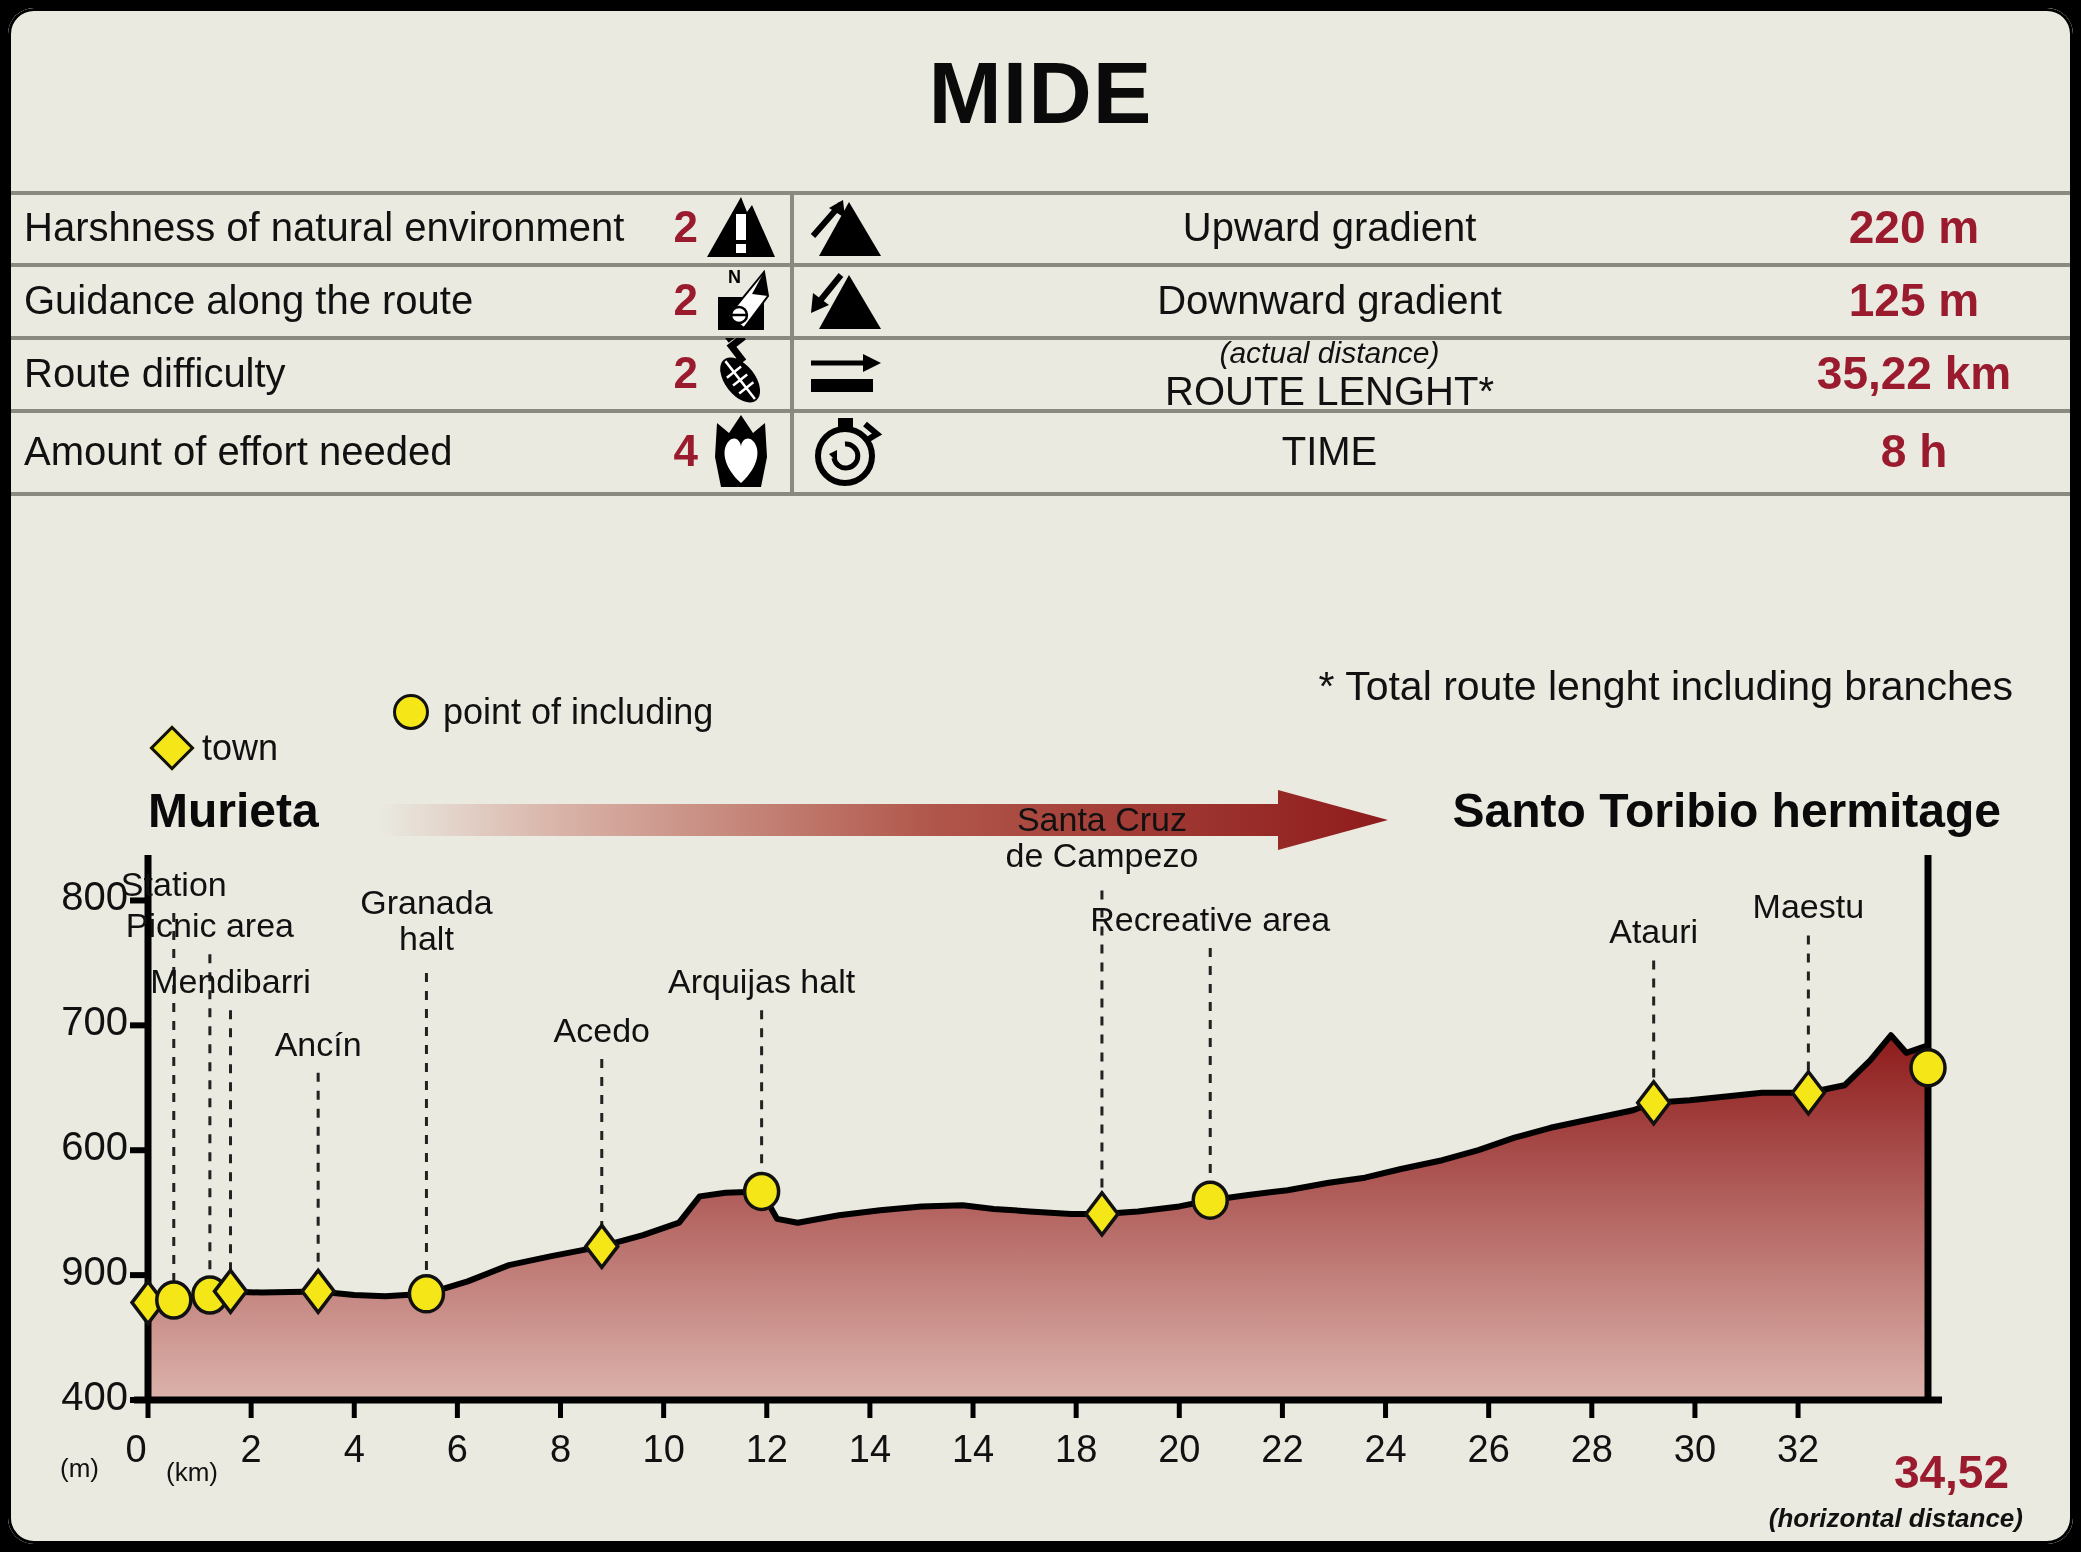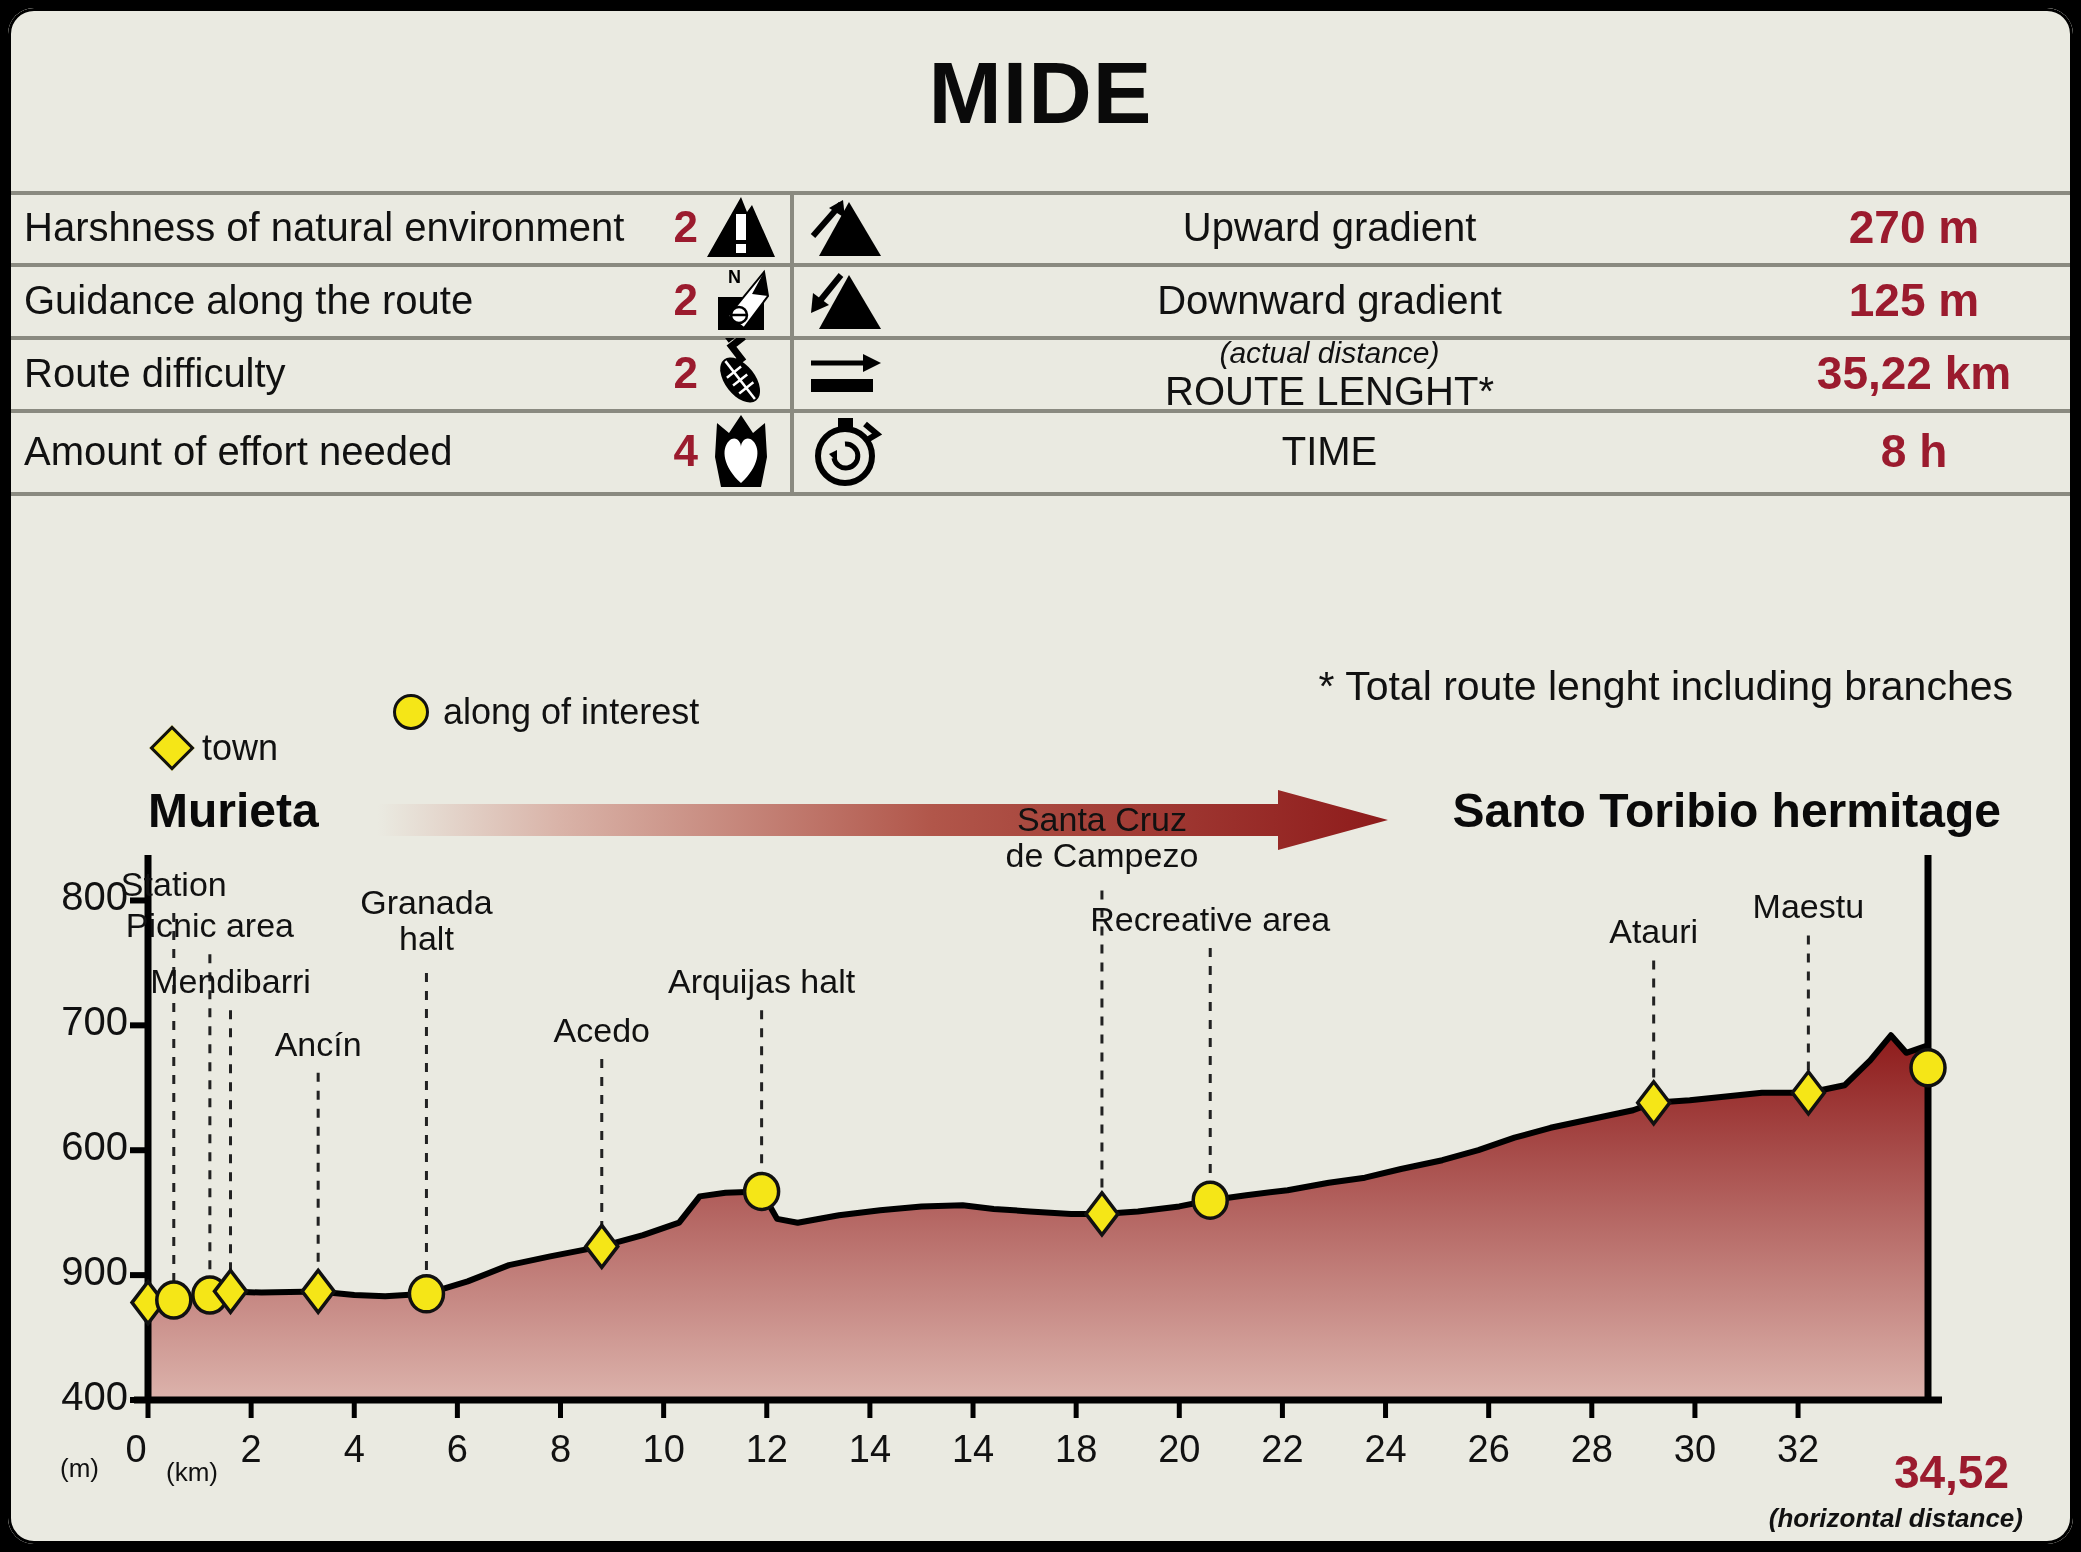--- a/index.html
+++ b/index.html
@@ -122,21 +122,21 @@
 
     <div class="row rrow" style="top:0;">
       <div class="ic">
         <svg width="80" height="62" viewBox="0 0 80 62">
             <path d="M42 6 L74 60 L12 60 Z" fill="#000"></path>
             <path d="M6 40 L34 8" stroke="#000" stroke-width="6"></path>
             <path d="M36 4 L38 22 L22 12 Z" fill="#000"></path>
           </svg>
       </div>
       <div class="lab" style="flex:1;text-align:center">Upward gradient</div>
-      <div class="val" style="width:290px;text-align:center">270 m</div>
+      <div class="val" style="width:290px;text-align:center">220 m</div>
     </div>
 
     <div class="row rrow" style="top:73px;">
       <div class="ic">
         <svg width="80" height="62" viewBox="0 0 80 62">
             <path d="M42 6 L74 60 L12 60 Z" fill="#000"></path>
             <path d="M34 6 L8 38" stroke="#000" stroke-width="6"></path>
             <path d="M4 44 L6 24 L22 36 Z" fill="#000"></path>
           </svg>
       </div>
@@ -175,21 +175,21 @@
   </div>
 
   <div class="foot">* Total route lenght including branches</div>
   <div class="legend">
     <div class="leg-item" style="left:148px;margin-top:36px;">
       <span class="diamond"></span>
       <span>town</span>
     </div>
     <div class="leg-item" style="left:385px;">
       <span class="circle"></span>
-      <span>along of interest</span>
+      <span>point of including</span>
     </div>
   </div>
 
   <div class="ep ep-left">Murieta</div>
   <div class="ep ep-right">Santo Toribio hermitage</div>
   <div class="arrowbox">
     <svg width="1010" height="60" viewBox="0 0 1010 60" preserveAspectRatio="none">
       <defs>
           <linearGradient id="ag" x1="0" y1="0" x2="1" y2="0">
         <stop offset="0%" stop-color="#eaeae1"></stop>

